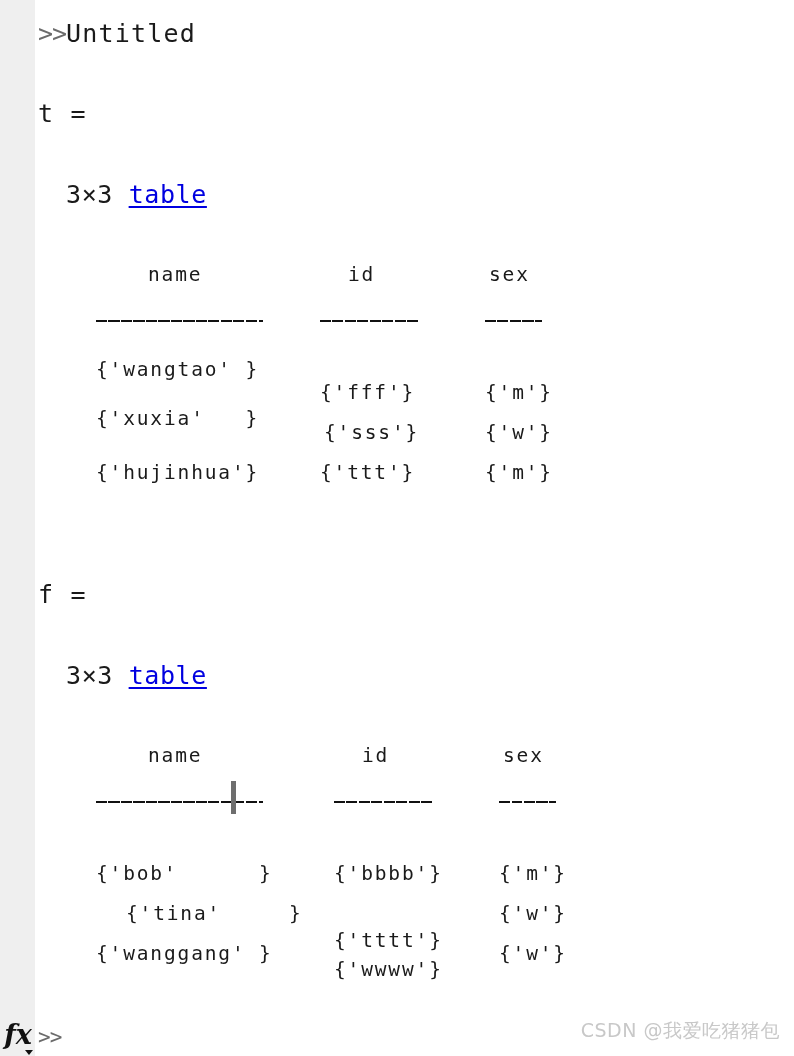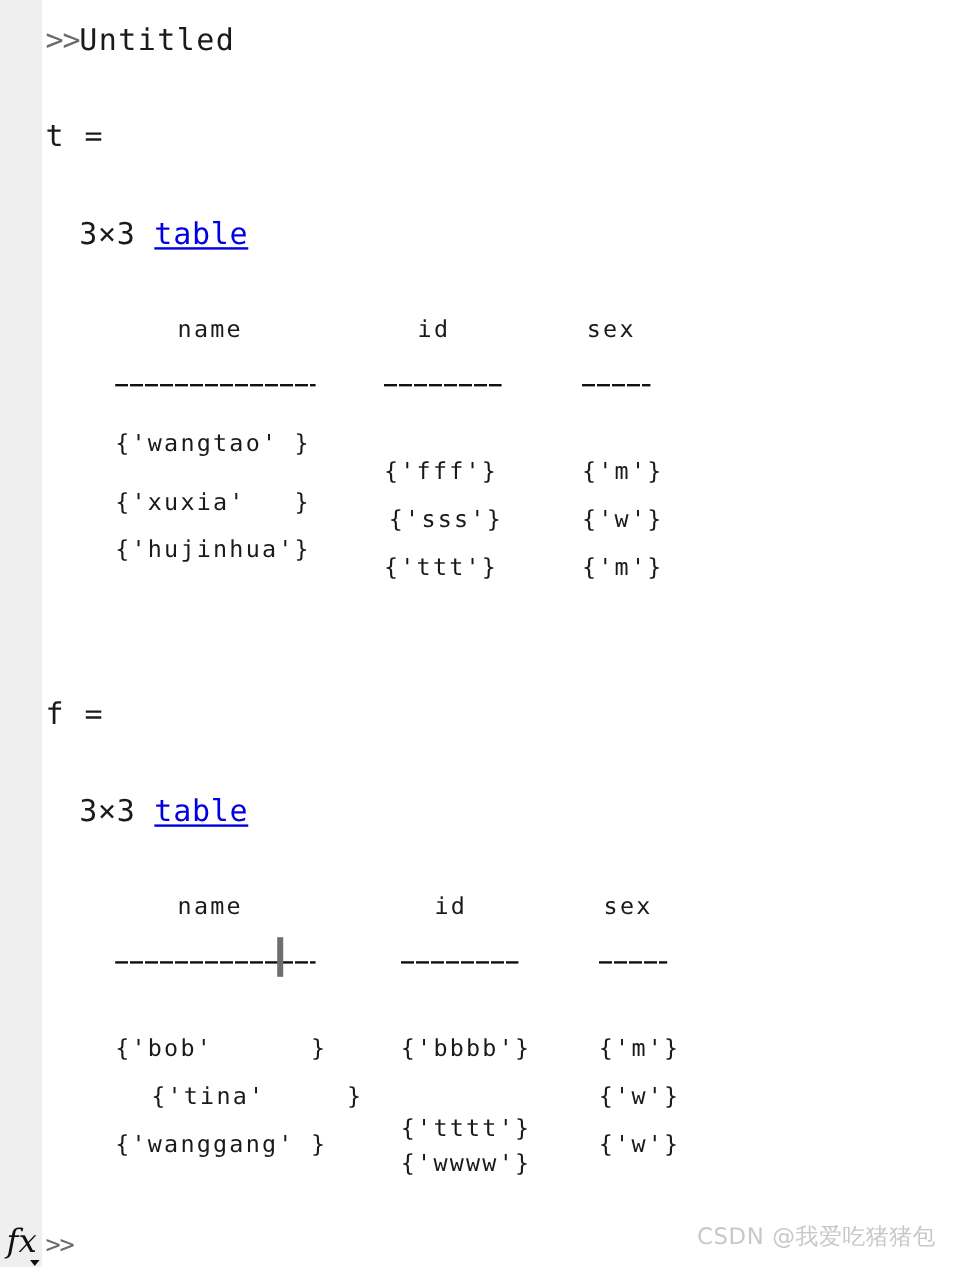--- a/index.html
+++ b/index.html
@@ -117,21 +117,21 @@
     z-index: 3;
   }
   #fx-icon {
     position: absolute;
     left: 2px;
     bottom: 4px;
     width: 32px;
     height: 34px;
     font-family: "DejaVu Serif", "Liberation Serif", serif;
     font-style: italic;
-    font-weight: normal;
+    font-weight: bold;
     font-size: 27px;
     color: #111111;
     line-height: 34px;
     text-align: center;
     cursor: pointer;
   }
   #fx-caretdown {
     position: absolute;
     left: 25px;
     bottom: 1px;
@@ -190,21 +190,21 @@
   <div class="rule-solidish" style="left:485px; top:320px; width:57px;"></div>
 
   <div class="tbl" style="left:96px; top:360px;">{'wangtao' }</div>
   <div class="tbl" style="left:320px; top:383px;">{'fff'}</div>
   <div class="tbl" style="left:485px; top:383px;">{'m'}</div>
 
   <div class="tbl" style="left:96px; top:409px;">{'xuxia'   }</div>
   <div class="tbl" style="left:324px; top:423px;">{'sss'}</div>
   <div class="tbl" style="left:485px; top:423px;">{'w'}</div>
 
-  <div class="tbl" style="left:96px; top:448px;">{'hujinhua'}</div>
+  <div class="tbl" style="left:96px; top:463px;">{'hujinhua'}</div>
   <div class="tbl" style="left:320px; top:463px;">{'ttt'}</div>
   <div class="tbl" style="left:485px; top:463px;">{'m'}</div>
 
   <div class="line var-line" style="top:584px;">f =</div>
 
   <div class="line size-line" style="top:665px;"><span>3×3</span><span> </span><span class="size-link">table</span></div>
 
   <div class="tbl hdr" style="left:148px; top:746px;">name</div>
   <div class="tbl hdr" style="left:362px; top:746px;">id</div>
   <div class="tbl hdr" style="left:503px; top:746px;">sex</div>

